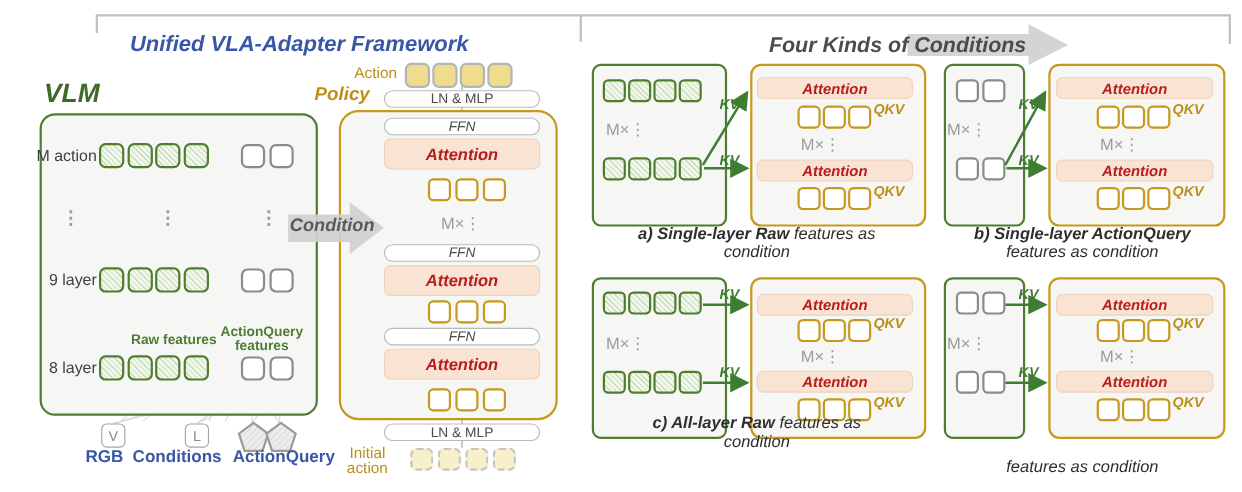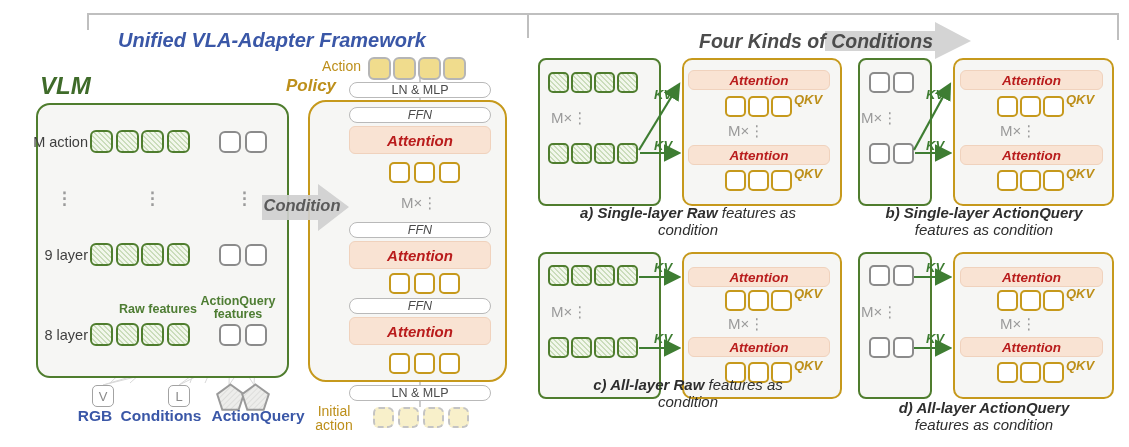--- a/index.html
+++ b/index.html
@@ -359,21 +359,21 @@
     <span>M×</span><span>⋮</span>
   </div>
   <div class="abs attn" style="left:960px;top:337px;width:143px;height:20px;font-size:13.5px;">Attention</div>
   <div class="abs row" style="left:997px;top:362px;gap:2px;">
     <i class="sq sqgold"></i>
       <i class="sq sqgold"></i>
       <i class="sq sqgold"></i>
   </div>
   <span class="abs qkv" style="left:1066px;top:358px;">QKV</span>
   <div class="abs caption" style="left:834px;top:399px;width:300px;">
-    <b>d) All-layer ActionQuery</b><span></span><br>
+    <span></span><br>
     <span>features as condition</span>
   </div>
 
   <svg class="over" width="1129" height="447">
     <defs>
       <marker id="ag" markerWidth="8" markerHeight="8" refX="6" refY="4" orient="auto">
         <path d="M0,0 L8,4 L0,8 Z" fill="#3e7d32"></path>
       </marker>
     </defs>
 

